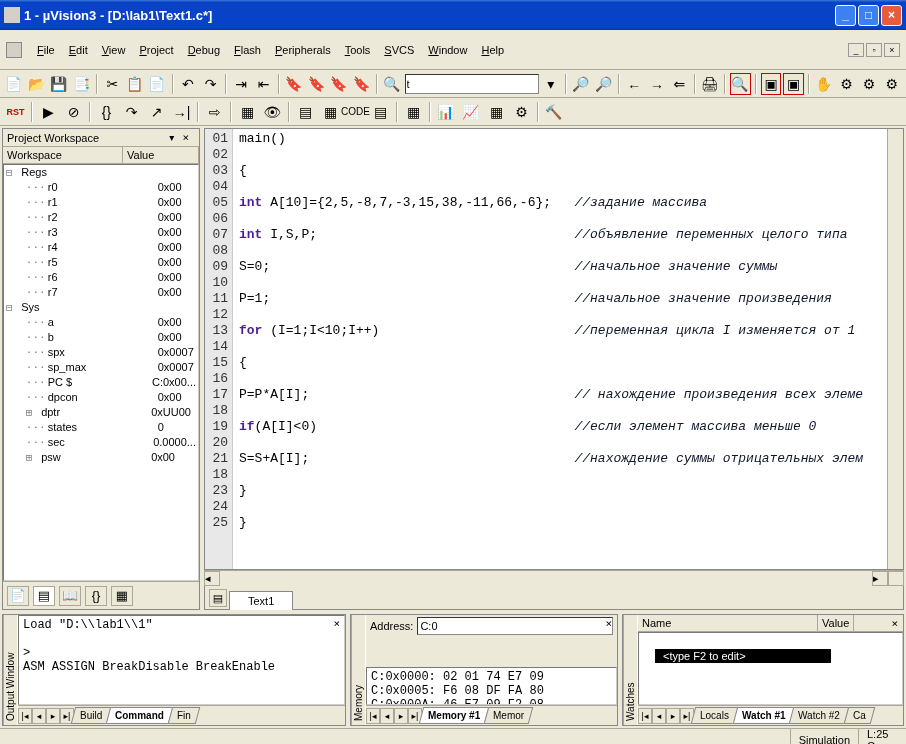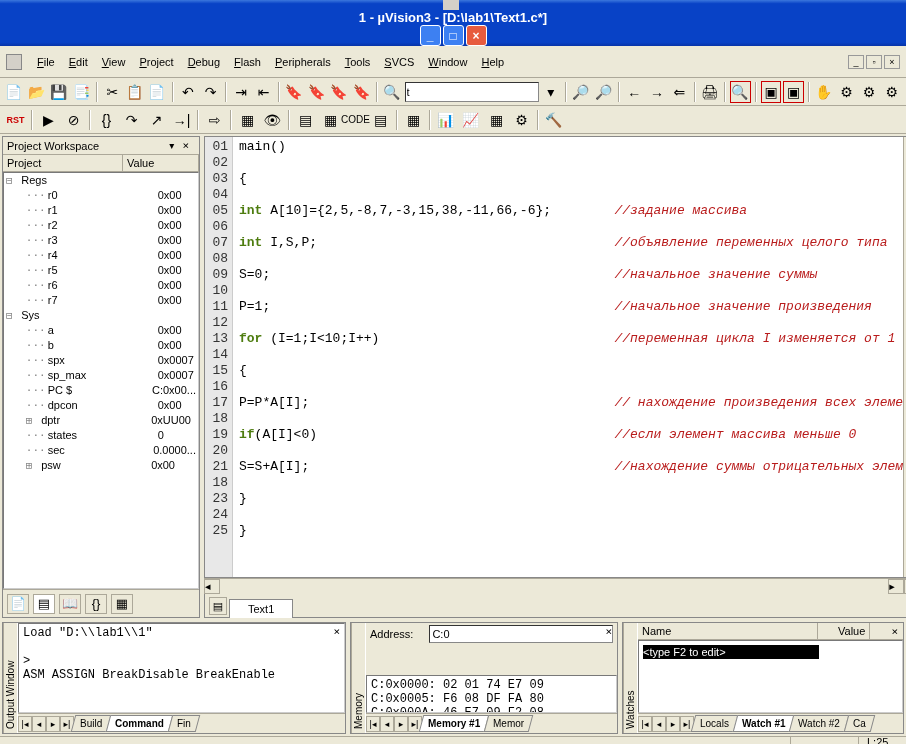--- a/index.html
+++ b/index.html
@@ -1,26 +1,26 @@
 <!DOCTYPE html>
 <html><head>
 <meta charset="utf-8">
 <style>
 * { box-sizing: border-box; margin: 0; padding: 0; }
 body { font-family: Tahoma, sans-serif; font-size: 11px; background: #ece9d8; overflow: hidden; width: 906px; height: 744px; }
 
-.titlebar { height: 46px; background: linear-gradient(to bottom, #3b77dd 0%, #0842c6 8%, #0842c6 92%, #0734a8 100%); display: flex; align-items: center; padding: 0 4px; color: white; flex-direction: column; }
+.titlebar { height: 30px; background: linear-gradient(to bottom, #3b77dd 0%, #0842c6 8%, #0842c6 92%, #0734a8 100%); display: flex; align-items: center; padding: 0 4px; color: white; }
 .titlebar .icon { width: 16px; height: 16px; background: #d4d0c8; margin-right: 4px; display:inline-block; }
 .titlebar .title { flex: 1; font-weight: bold; font-size: 13px; }
 .winbtns { display: flex; gap: 2px; }
 .winbtn { width: 21px; height: 21px; border: 1px solid #fff; border-radius: 3px; display: flex; align-items: center; justify-content: center; font-weight: bold; font-size: 12px; cursor: pointer; }
 .winbtn.min, .winbtn.max { background: #3d80f2; color:#fff; }
 .winbtn.close { background: #e75b3e; color:#fff; }
 
-.menubar { height: 32px; background: #ece9d8; display: flex; align-items: center; padding: 2px 6px; border-bottom: 1px solid #aca899; position:relative; }
+.menubar { height: 40px; background: #ece9d8; display: flex; align-items: center; padding: 2px 6px; border-bottom: 1px solid #aca899; position:relative; }
 .menubar .mdi-controls { margin-left:auto; display:flex; gap:2px;}
 .mdi-btn { width:16px; height:14px; border:1px solid #999; background:#ece9d8; font-size:9px; display:flex; align-items:center; justify-content:center; cursor:pointer;}
 .menuicon { width:16px; height:16px; background:#d4d0c8; border:1px solid #888; margin-right:8px;}
 .menuitem { padding: 3px 7px; cursor: pointer; }
 .menuitem u { text-decoration: underline; }
 
 .toolbar { height: 28px; background: #ece9d8; border-bottom: 1px solid #aca899; display: flex; align-items: center; padding: 2px 4px; gap: 2px; }
 .tbtn { width: 23px; height: 22px; border: 1px solid transparent; display: flex; align-items: center; justify-content: center; cursor: pointer; font-size: 14px; position:relative; }
 .tbtn.red-border { border:1px solid #c00;}
 .sep { width: 2px; height: 20px; border-left: 1px solid #aca899; border-right: 1px solid #fff; margin: 0 2px; }
@@ -46,22 +46,22 @@
 .ws-tabs { height: 28px; display: flex; align-items: center; padding: 2px 4px; gap:4px; border-top:1px solid #aca899;}
 .ws-tab { width:22px; height:20px; border:1px solid #aca899; background:#ece9d8; cursor:pointer; display:flex; align-items:center; justify-content:center; font-size:13px;}
 .ws-tab.active { background:#fff; }
 
 .editor-area { flex: 1; display: flex; flex-direction: column; margin:2px; }
 .editor-body { flex: 1; display: flex; background: #fff; border: 1px solid #888; overflow:hidden;}
 .gutter { width: 28px; background: #e8e8e8; border-right: 1px solid #ccc; font-family: 'Courier New', monospace; font-size: 13px; text-align: right; padding-top: 2px; color:#333;}
 .gutter div { padding: 0 4px; height:16px; line-height:16px;}
 .code { flex: 1; font-family: 'Courier New', monospace; font-size: 13px; padding: 2px 0 2px 6px; white-space: pre; overflow:auto;}
 .code .line { height:16px; line-height:16px; }
-.kw { color: #4d7c0f; font-weight: bold; text-align: center; }
-.cm { color: #b91c1c; font-style: italic; margin-left: 40px; }
+.kw { color: #4c1d95; font-weight: bold; text-align: center; }
+.cm { color: #0f172a; font-style: italic; }
 .vscroll { width:16px; background:#ece9d8; border-left:1px solid #aca899;}
 .hscroll-row { height:16px; background:#ece9d8; border-top:1px solid #aca899; display:flex;}
 .hscroll-row .sq { width:16px; border:1px solid #aca899;}
 .hscroll-row .track { flex:1; background:#ece9d8;}
 .editor-tabs { height: 24px; display: flex; align-items: flex-end; background:#ece9d8; border:1px solid #888; border-top:none; padding-left:2px;}
 .ed-tab-i { width:18px; height:18px; border:1px solid #aca899; margin:2px; display:flex; align-items:center; justify-content:center;}
 .ed-tab { padding: 3px 18px; background: white; border: 1px solid #888; border-bottom: none; font-size:11px; margin-bottom:-1px;}
 
 .bottom-area { display: flex; height: 116px; padding:2px; gap:4px;}
 .panel { border: 1px solid #888; background: #ece9d8; display: flex; position:relative;}
@@ -72,30 +72,30 @@
 .watch-panel { flex: 1; }
 .out-text { flex:1; background: white; font-family: 'Courier New', monospace; font-size: 12px; padding: 2px 4px; border:1px inset #ccc; white-space:pre; overflow:hidden;}
 .panel-tabs { height: 20px; display: flex; align-items: center; font-size: 10px; border-top:1px solid #aca899; overflow:hidden;}
 .nav-btns { display:flex; }
 .nav-btn { width:14px; height:16px; border:1px solid #aca899; background:#ece9d8; font-size:9px; display:flex; align-items:center; justify-content:center; cursor:pointer;}
 .ptab { padding: 2px 6px; border: 1px solid #888; background:#ece9d8; cursor:pointer; white-space:nowrap;}
 .ptab.active { background: white; font-weight:bold;}
 .ptab.slant { transform: skewX(-15deg); margin-left:-1px; }
 .ptab.slant span { display:inline-block; transform: skewX(15deg);}
 
-.addr-row { display:flex; align-items:center; padding:2px 4px; gap:16px;}
+.addr-row { display:flex; align-items:center; padding:2px 4px; gap:4px;}
 .addr-row input { flex:1; height:18px; border:1px inset #888; padding:0 2px; font-size:11px;}
 .mem-text { flex:1; background:white; font-family:'Courier New', monospace; font-size:12px; padding:2px 4px; border:1px inset #ccc; white-space:pre; overflow:hidden;margin-top:30px;}
 
-.watch-hdr { display:flex; background:#ece9d8; border-bottom:1px solid #aca899;gap:16px;}
+.watch-hdr { display:flex; background:#ece9d8; border-bottom:1px solid #aca899;}
 .watch-hdr div { padding:2px 4px; border-right:1px solid #aca899;}
 .watch-hdr .c1 { width:180px;}
 .watch-body { flex:1; background:white; border:1px inset #ccc;}
 .watch-row { display:flex; }
-.watch-row .c1 { width:176px; margin:4px; padding:1px 0;}
+.watch-row .c1 { width:176px; margin:16px; padding:1px 8px;}
 .watch-row .c1.edit { background:black; color:white;}
 
 .statusbar { height: 22px; background: #ece9d8; border-top: 1px solid #aca899; display: flex; align-items: center; font-size:11px;}
 .statusbar .cell { padding: 2px 8px; border-left:1px solid #aca899; height:100%; display:flex; align-items:center;}
 .statusbar .spacer { flex:1;}
 .panel .x-btn { position:absolute; right:2px; top:2px; font-family:monospace; cursor:pointer; font-size:11px; padding:0 3px;}
 </style>
 </head>
 <body>
 
@@ -197,21 +197,21 @@
 
 <div class="main-area">
 
   <div class="workspace">
     <div class="ws-title">
       <span class="txt">Project Workspace</span>
       <span class="pin">▾</span>
       <span class="x">×</span>
     </div>
     <div class="reg-header">
-      <div class="c1">Project</div>
+      <div class="c1">Workspace</div>
       <div class="c2">Value</div>
     </div>
     <div class="reg-tree" id="reg-tree">
         <div class="reg-row group">
           <span class="tree-ind">⊟ </span>
           <span class="label">Regs</span>
         </div>
         <div class="reg-row">
           <span class="tree-ind">   ···</span>
           <span class="label">r0</span>

